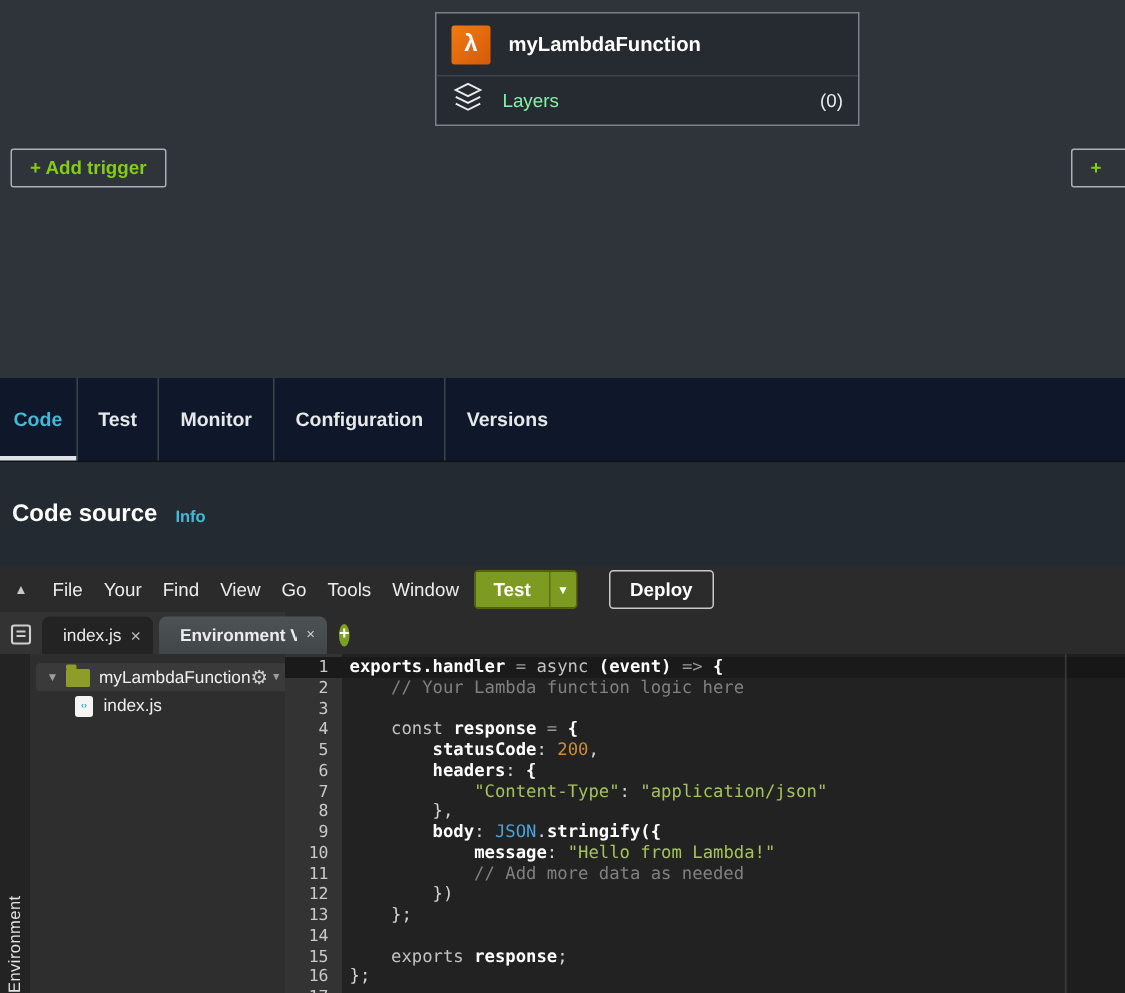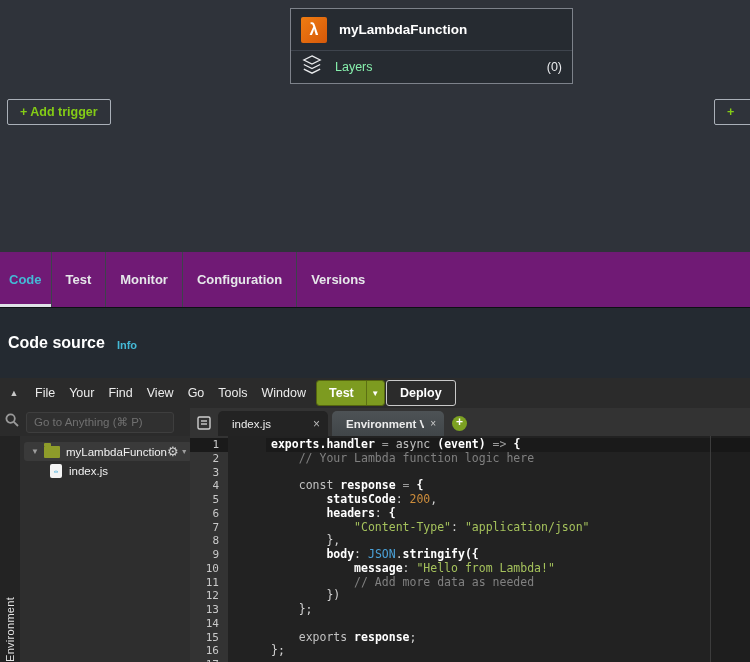--- a/index.html
+++ b/index.html
@@ -21,42 +21,42 @@
   .fc-row2{display:flex;align-items:center;height:33px;padding:0 10px;gap:12px;border-top:1px solid #3e444d;}
   .layers-label{font-size:12.5px;color:#86efac;flex:1;}
   .layers-count{font-size:12.5px;color:#e9ebed;}
   .outline-btn{position:absolute;top:99px;height:26px;background:transparent;border:1px solid #aab0b8;
     border-radius:2px;color:#84cc16;font-size:12.5px;font-weight:bold;display:flex;align-items:center;
     justify-content:center;padding:0 12px;cursor:pointer;white-space:nowrap;}
   .add-trigger{left:7px;}
   .add-dest{right:-28px;width:64px;justify-content:flex-start;}
 
   
-  .tabs-bar{height:56px;background:#701a75;border-bottom:1px solid #0d1014;display:flex;align-items:stretch;}
+  .tabs-bar{height:56px;background:#0f172a;border-bottom:1px solid #0d1014;display:flex;align-items:stretch;}
   .tabs-bar .tab{position:relative;display:flex;align-items:center;padding:0 14px;font-size:13px;
     font-weight:bold;color:#e6e8ea;cursor:pointer;}
   .tabs-bar .tab:first-child{padding:0 9px;}
   .tabs-bar .tab + .tab{border-left:1px solid #3d434b;}
   .tabs-bar .tab.active{color:var(--accent);}
   .tabs-bar .tab.active::after{content:"";position:absolute;left:0;right:0;bottom:0;height:3px;background:#dfe3e7;}
 
   
   .code-source{height:70px;background:#242a31;display:flex;align-items:center;padding:0 8px;}
   .cs-title{font-size:16px;font-weight:bold;color:#fff;}
   .cs-info{font-size:11px;font-weight:bold;color:var(--accent);margin-left:12px;margin-top:3px;cursor:pointer;}
 
   
   .ide{height:284px;background:#2b2b2b;display:flex;flex-direction:column;font-family:"Liberation Sans",sans-serif;}
   .menu-row{position:relative;height:30px;display:flex;align-items:center;background:#2b2b2b;}
   .collapse-caret{width:28px;text-align:center;color:#c8c8c8;font-size:9px;cursor:pointer;}
   .menu-item{padding:0 7px;font-size:12.5px;color:#ececec;cursor:pointer;}
   .test-split{position:absolute;left:316px;top:2px;height:26px;display:flex;border:1px solid #55660f;border-radius:3px;overflow:hidden;cursor:pointer;}
   .test-main{background:var(--test-green);color:#fff;font-weight:bold;font-size:12.5px;display:flex;align-items:center;padding:0 12px;}
   .test-arrow{background:var(--test-green);border-left:1px solid #5c7013;color:#fff;width:18px;display:flex;align-items:center;justify-content:center;font-size:8px;}
-  .deploy-btn{position:absolute;left:386px;top:2px;height:26px;background:transparent;border:1px solid #c9c9c9;
+  .deploy-btn{position:absolute;left:406px;top:2px;height:26px;background:transparent;border:1px solid #c9c9c9;
     border-radius:3px;color:#fff;font-size:12.5px;font-weight:bold;padding:0 13px;cursor:pointer;}
 
   .second-row{height:28px;display:grid;grid-template-columns:190px 1fr;}
   .goto-row{display:flex;align-items:center;background:#2b2b2b;padding-left:5px;gap:7px;}
   .goto-input{width:148px;height:21px;background:#303030;border:1px solid #3e3e3e;border-radius:3px;
     color:#bdbdbd;font-size:11.5px;padding:0 7px;outline:none;}
   .goto-input::placeholder{color:#707070;}
   .tabstrip{background:#333333;display:flex;align-items:flex-end;padding-left:4px;position:relative;}
   .tablist-icon{width:16px;height:16px;margin:0 6px 5px 2px;cursor:pointer;}
   .ed-tab{height:25px;display:flex;align-items:center;border-radius:5px 5px 0 0;padding:0 8px 0 14px;cursor:pointer;}
@@ -84,21 +84,21 @@
   .gear{color:#cfcfcf;font-size:13px;cursor:pointer;}
   .gear-caret{color:#9e9e9e;font-size:7px;margin-left:2px;}
   .file-row{padding-left:30px;}
   .js-file-icon{width:12px;height:14px;background:#f4f4f4;border-radius:2px;margin-right:7px;
     display:flex;align-items:center;justify-content:center;font-size:6px;color:#2aa5d8;font-weight:bold;}
 
   .editor{background:#222222;display:flex;position:relative;overflow:hidden;font-family:"DejaVu Sans Mono",monospace;}
   .gutter{width:38px;background:#333333;text-align:right;padding-top:2px;flex-shrink:0;}
   .gln{height:13.75px;line-height:13.75px;font-size:11px;color:#c9c9c9;padding-right:9px;}
   .gln.act{background:#1a1a1a;}
-  .code-lines{flex:1;padding-top:2px;position:relative;margin-left:38px;}
+  .code-lines{flex:1;padding-top:2px;position:relative;}
   .cl{height:13.75px;line-height:13.75px;font-size:11.5px;white-space:pre;color:#d4d4d4;padding-left:5px;}
   .cl.act{background:#1a1a1a;}
   .c-p{color:#d4d4d4;} .c-b{color:#ffffff;font-weight:bold;} .c-k{color:#c2c2c2;}
   .c-o{color:#9a9a9a;} .c-c{color:#808080;} .c-s{color:var(--str);} .c-n{color:var(--num);} .c-j{color:var(--jsn);}
   .print-margin{position:absolute;top:0;bottom:0;left:520px;width:1px;background:#3c3c3c;}
   .pm-right{position:absolute;top:0;bottom:0;left:521px;right:0;background:rgba(0,0,0,0.10);pointer-events:none;}
 </style>
 </head>
 <body>
 
@@ -149,29 +149,20 @@
     <span class="menu-item">Tools</span>
     <span class="menu-item">Window</span>
     <div class="test-split">
       <div class="test-main">Test</div>
       <div class="test-arrow">▼</div>
     </div>
     <button class="deploy-btn">Deploy</button>
   </div>
 
   <div class="second-row">
-    <div class="goto-row">
-      <span>
-        <svg width="14" height="14" viewBox="0 0 14 14" fill="none" stroke="#9a9a9a" stroke-width="1.8">
-          <circle cx="5.6" cy="5.6" r="4.2"></circle>
-            <line x1="8.8" y1="8.8" x2="13" y2="13"></line>
-        </svg>
-      </span>
-      <input class="goto-input" type="text" placeholder="Go to Anything (⌘ P)" style="">
-    </div>
     <div class="tabstrip">
       <span class="tablist-icon">
         <svg width="16" height="16" viewBox="0 0 16 16" fill="none" stroke="#cfcfcf" stroke-width="1.4">
           <rect x="2" y="2" width="12" height="12" rx="1.5"></rect>
             <line x1="5" y1="6" x2="11" y2="6"></line>
             <line x1="5" y1="9" x2="11" y2="9"></line>
         </svg>
       </span>
       <div class="ed-tab active">
         <span class="lbl">index.js</span>

